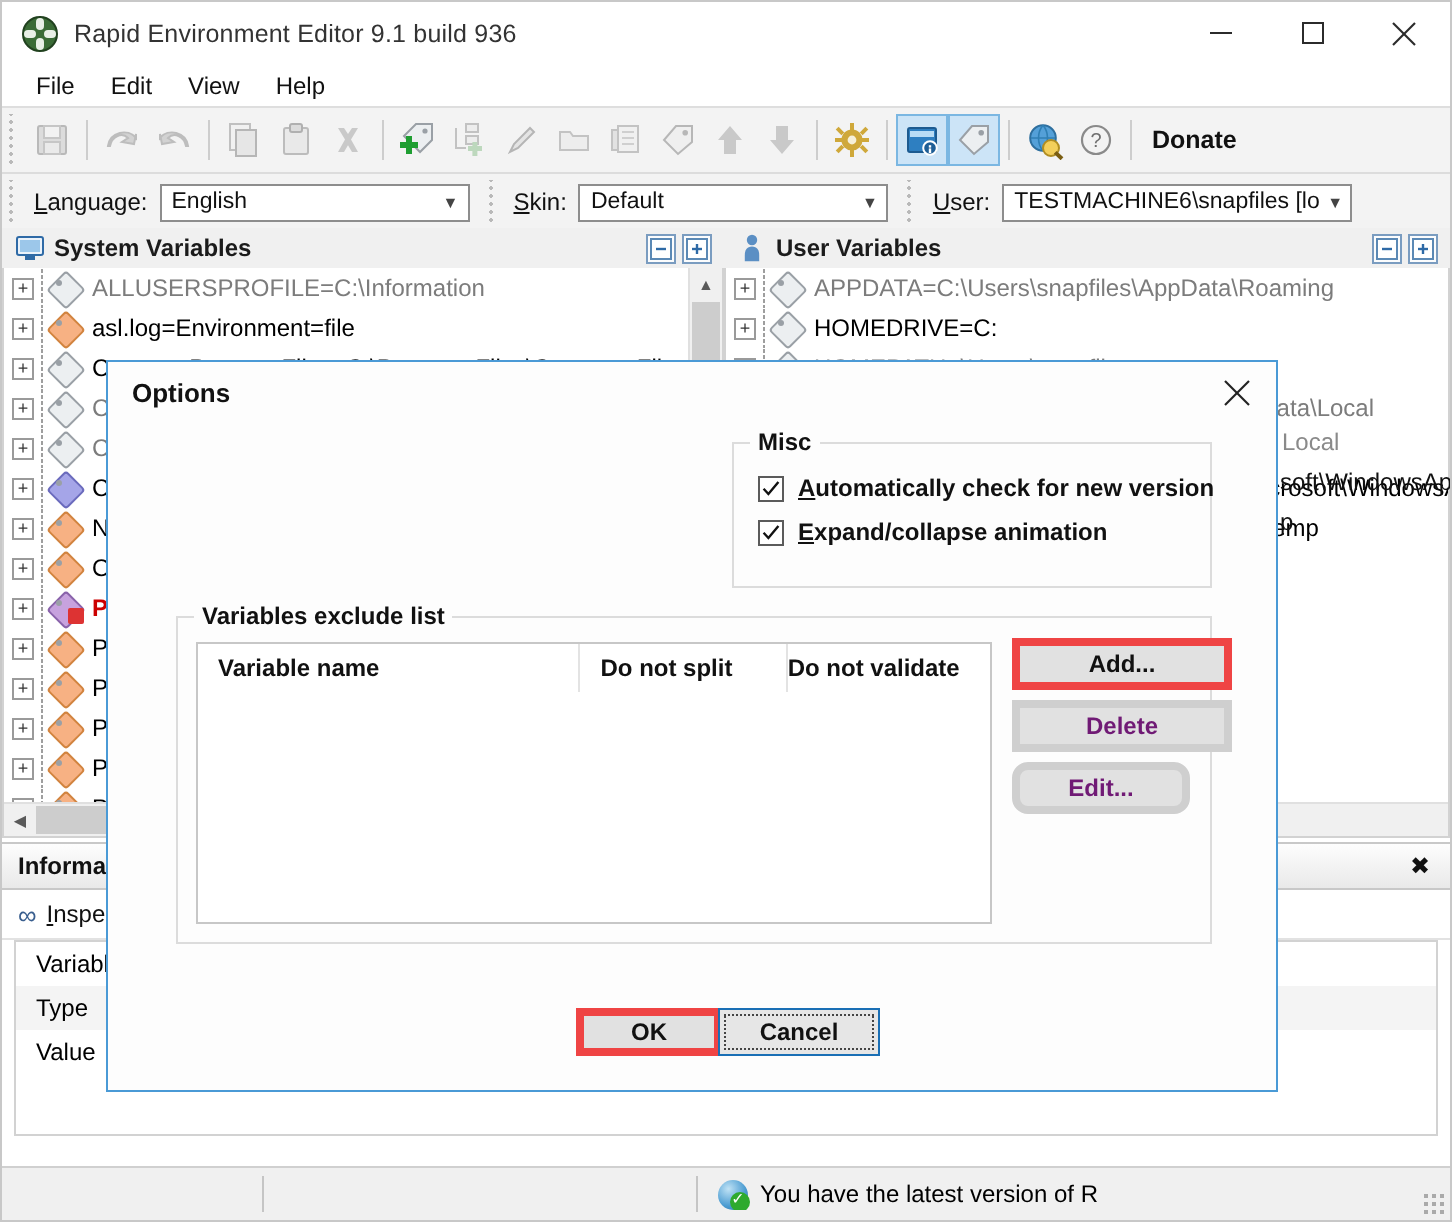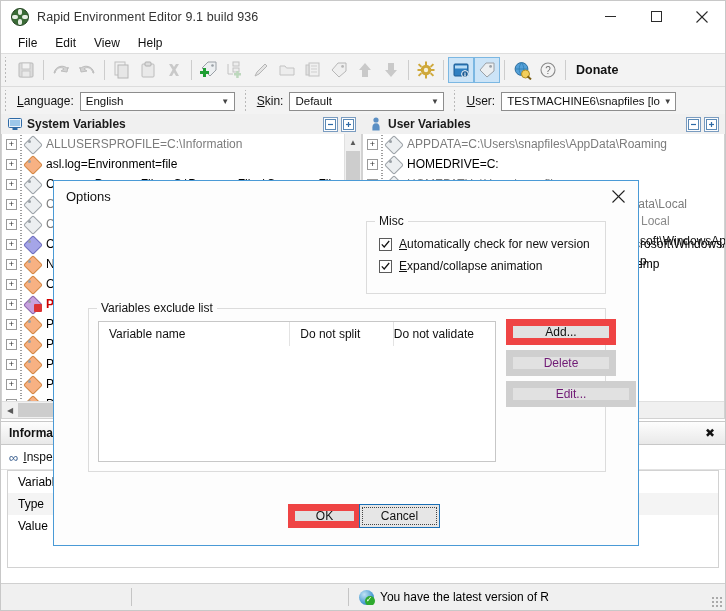--- a/index.html
+++ b/index.html
@@ -114,38 +114,38 @@
   .globe .chk{position:absolute;right:0px;bottom:0px;width:10px;height:10px;color:#fff;font-size:8px;line-height:10px;text-align:center;z-index:2;}
   .grip-res{position:absolute;right:2px;bottom:2px;width:12px;height:12px;
             background-image:radial-gradient(#aaa 42%,transparent 43%);background-size:4px 4px;}
 
   
   .wm{position:absolute;left:268px;top:278px;width:300px;height:80px;pointer-events:none;
       font-weight:bold;font-size:34px;color:rgba(120,190,210,.28);font-style:italic;}
   .wm .ring{position:absolute;left:10px;top:-14px;width:46px;height:46px;border:7px solid rgba(150,195,215,.25);border-radius:50%;}
 
   
-  .dialog{position:absolute;left:52px;top:179px;width:586px;height:366px;background:#fdfdfd;border:1px solid #4a9ad6;box-sizing:border-box;}
+  .dialog{position:absolute;left:52px;top:179px;width:586px;height:366px;background:#fdfdfd;border:1px solid #4a9ad6;box-sizing:border-box;font-weight:bold;}
   .dlg-h{height:30px;display:flex;align-items:center;}
   .dlg-h .t{font-size:13px;padding-left:12px;color:#111;}
   .dlg-h .x{margin-left:auto;width:40px;height:30px;display:flex;align-items:center;justify-content:center;color:#222;}
   .gbox{position:absolute;border:1px solid #dcdcdc;box-sizing:border-box;}
   .gbox > .legend{position:absolute;top:-8px;left:8px;background:#fdfdfd;padding:0 4px;font-size:12px;color:#111;}
   .cbrow{display:flex;align-items:center;height:22px;}
   .cbox{width:13px;height:13px;border:1px solid #5b5b5b;background:#fff;box-sizing:border-box;margin-right:7px;
         display:flex;align-items:center;justify-content:center;flex:0 0 auto;}
   .cbox .tick{width:9px;height:9px;}
   .cbl{font-size:12px;color:#111;white-space:nowrap;}
   .cbl u{text-decoration:underline;}
   .listbox{position:absolute;background:#fff;border:1px solid #c7c7c7;box-sizing:border-box;}
   .lb-head{display:flex;height:24px;align-items:center;font-size:12px;color:#111;}
   .lb-head .c1{width:196px;padding-left:10px;}
   .lb-head .c2{width:92px;border-left:1px solid #e3e3e3;padding-left:10px;height:24px;display:flex;align-items:center;}
   .lb-head .c3{width:110px;border-left:1px solid #e3e3e3;height:24px;display:flex;align-items:center;margin-left:8px;}
-  .btn{position:absolute;height:26px;border:7px solid #ef4444;background:#e1e1e1;box-sizing:border-box;
+  .btn{position:absolute;height:26px;border:4px solid #ef4444;background:#e1e1e1;box-sizing:border-box;
        display:flex;align-items:center;justify-content:center;font-size:12px;color:#111;}
   .btn.dis{color:#701a75;background:#e1e1e1;border-color:#cfcfcf;}
   .btn.flat{background:#e1e1e1;}
   .btn.def{border:1px solid #1a6fb5;outline:1px dotted #444;outline-offset:-4px;background:#e6e6e6;}
   svg{shape-rendering:geometricPrecision;}
 </style>
 </head>
 <body>
 
 <div class="app">
@@ -710,21 +710,21 @@
     <div class="listbox" style="left:44px;top:140px;width:398px;height:141px;">
       <div class="lb-head">
         <div class="c1">Variable name</div>
         <div class="c2">Do not split</div>
         <div class="c3">Do not validate</div>
       </div>
     </div>
 
     <div class="btn" style="left:452px;top:138px;width:110px;">Add...</div>
     <div class="btn dis" style="left:452px;top:169px;width:110px;">Delete</div>
-    <div class="btn dis" style="left:452px;top:200px;width:130px;">Edit...</div>
+    <div class="btn dis" style="left:452px;top:200px;width:89px;border-radius:8px;">Edit...</div>
 
     <div class="btn flat" style="left:234px;top:323px;width:73px;height:24px;">OK</div>
     <div class="btn def" style="left:305px;top:323px;width:81px;height:24px;">Cancel</div>
   </div>
 
   <div style="position:absolute;left:640px;top:213px;font-size:12px;color:#8a8a8a;white-space:nowrap;">Local</div>
   <div style="position:absolute;left:639px;top:233px;font-size:12px;color:#111;white-space:nowrap;">soft\WindowsApps</div>
   <div style="position:absolute;left:639px;top:253px;font-size:12px;color:#111;white-space:nowrap;">p</div>
 
 </div>

